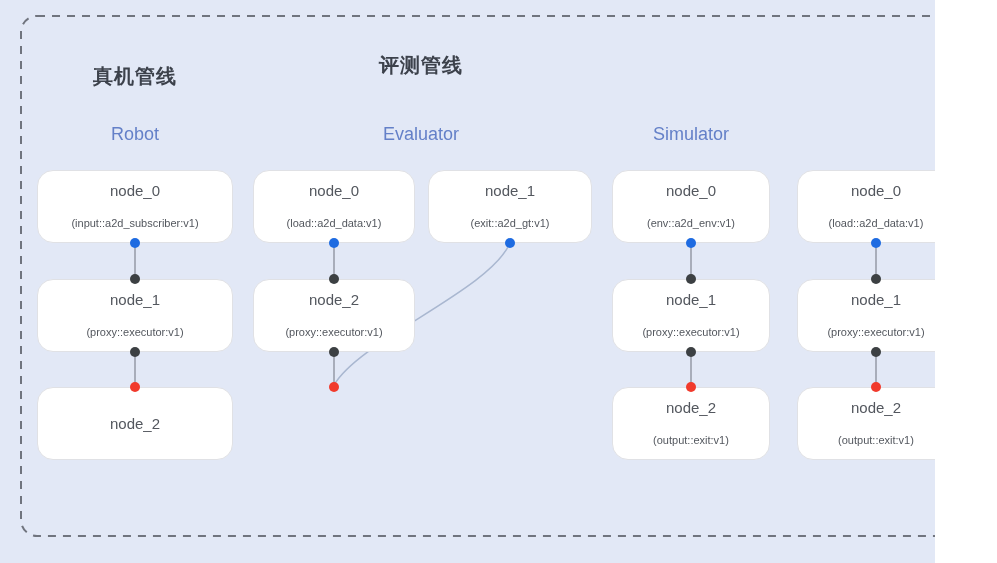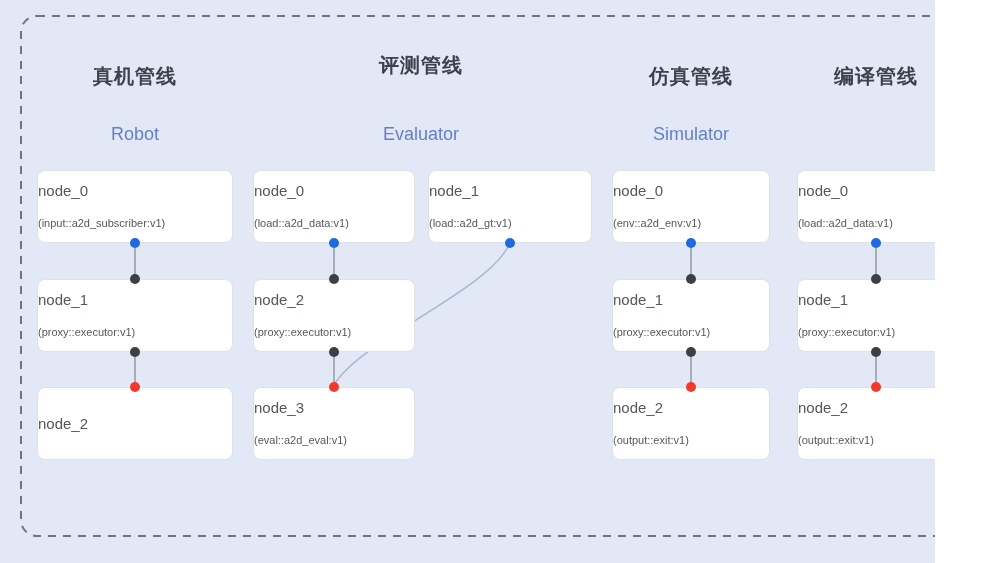--- a/index.html
+++ b/index.html
@@ -21,22 +21,22 @@
   }
   .sub{
     position:absolute;transform:translateX(-50%);
     font-size:18px;font-weight:400;
     color:var(--subtitle-color,#6480c8);white-space:nowrap;z-index:1;
   }
   .node{
     position:absolute;height:73px;box-sizing:border-box;
     background:var(--box-bg,#ffffff);
     border:1px solid var(--box-border,#e0e1e5);
-    border-radius:8px;
-    display:flex;flex-direction:column;justify-content:center;gap:3px;
+    border-radius:16px;
+    display:flex;flex-direction:column;align-items:center;justify-content:center;gap:3px;
     z-index:1;
   }
   .node .nm{font-size:15px;color:var(--node-text,#53575e);line-height:1.2;white-space:nowrap;}
   .node .tp{font-size:11px;color:var(--node-text,#53575e);line-height:1.2;white-space:nowrap;margin-top:14px;}
   .dot{
     position:absolute;width:10px;height:10px;border-radius:50%;
     transform:translate(-50%,-50%);z-index:2;
   }
   .dot.blue{background:var(--dot-blue,#1e6be1);}
   .dot.dark{background:var(--dot-black,#3c4043);}
@@ -60,22 +60,20 @@
 
     <line class="edge" x1="691" y1="243" x2="691" y2="279"></line>
     <line class="edge" x1="691" y1="352" x2="691" y2="387"></line>
 
     <line class="edge" x1="876" y1="243" x2="876" y2="279"></line>
     <line class="edge" x1="876" y1="352" x2="876" y2="387"></line>
   </svg>
 
   <div class="hdr" style="left:135px;top:63px">真机管线</div>
   <div class="hdr" style="left:421px;top:52px">评测管线</div>
-  <div class="hdr" style="left:691px;top:63px">仿真管线</div>
-  <div class="hdr" style="left:876px;top:63px">编译管线</div>
 
   <div class="sub" style="left:135px;top:124px">Robot</div>
   <div class="sub" style="left:691px;top:124px">Simulator</div>
   <div class="sub" style="left:421px;top:124px">Evaluator</div>
 
   <div class="node" style="left:37px;top:170px;width:196px">
     <span class="nm">node_0</span>
     <span class="tp">(input::a2d_subscriber:v1)</span>
   </div>
   <div class="node" style="left:37px;top:279px;width:196px">
@@ -85,29 +83,25 @@
   <div class="node" style="left:37px;top:387px;width:196px">
     <span class="nm">node_2</span>
   </div>
 
   <div class="node" style="left:253px;top:170px;width:162px">
     <span class="nm">node_0</span>
     <span class="tp">(load::a2d_data:v1)</span>
   </div>
   <div class="node" style="left:428px;top:170px;width:164px">
     <span class="nm">node_1</span>
-    <span class="tp">(load::a2d_gt:v1)</span>
+    <span class="tp">(exit::a2d_gt:v1)</span>
   </div>
   <div class="node" style="left:253px;top:279px;width:162px">
     <span class="nm">node_2</span>
     <span class="tp">(proxy::executor:v1)</span>
-  </div>
-  <div class="node" style="left:253px;top:387px;width:162px">
-    <span class="nm">node_3</span>
-    <span class="tp">(eval::a2d_eval:v1)</span>
   </div>
 
   <div class="node" style="left:612px;top:170px;width:158px">
     <span class="nm">node_0</span>
     <span class="tp">(env::a2d_env:v1)</span>
   </div>
   <div class="node" style="left:612px;top:279px;width:158px">
     <span class="nm">node_1</span>
     <span class="tp">(proxy::executor:v1)</span>
   </div>

